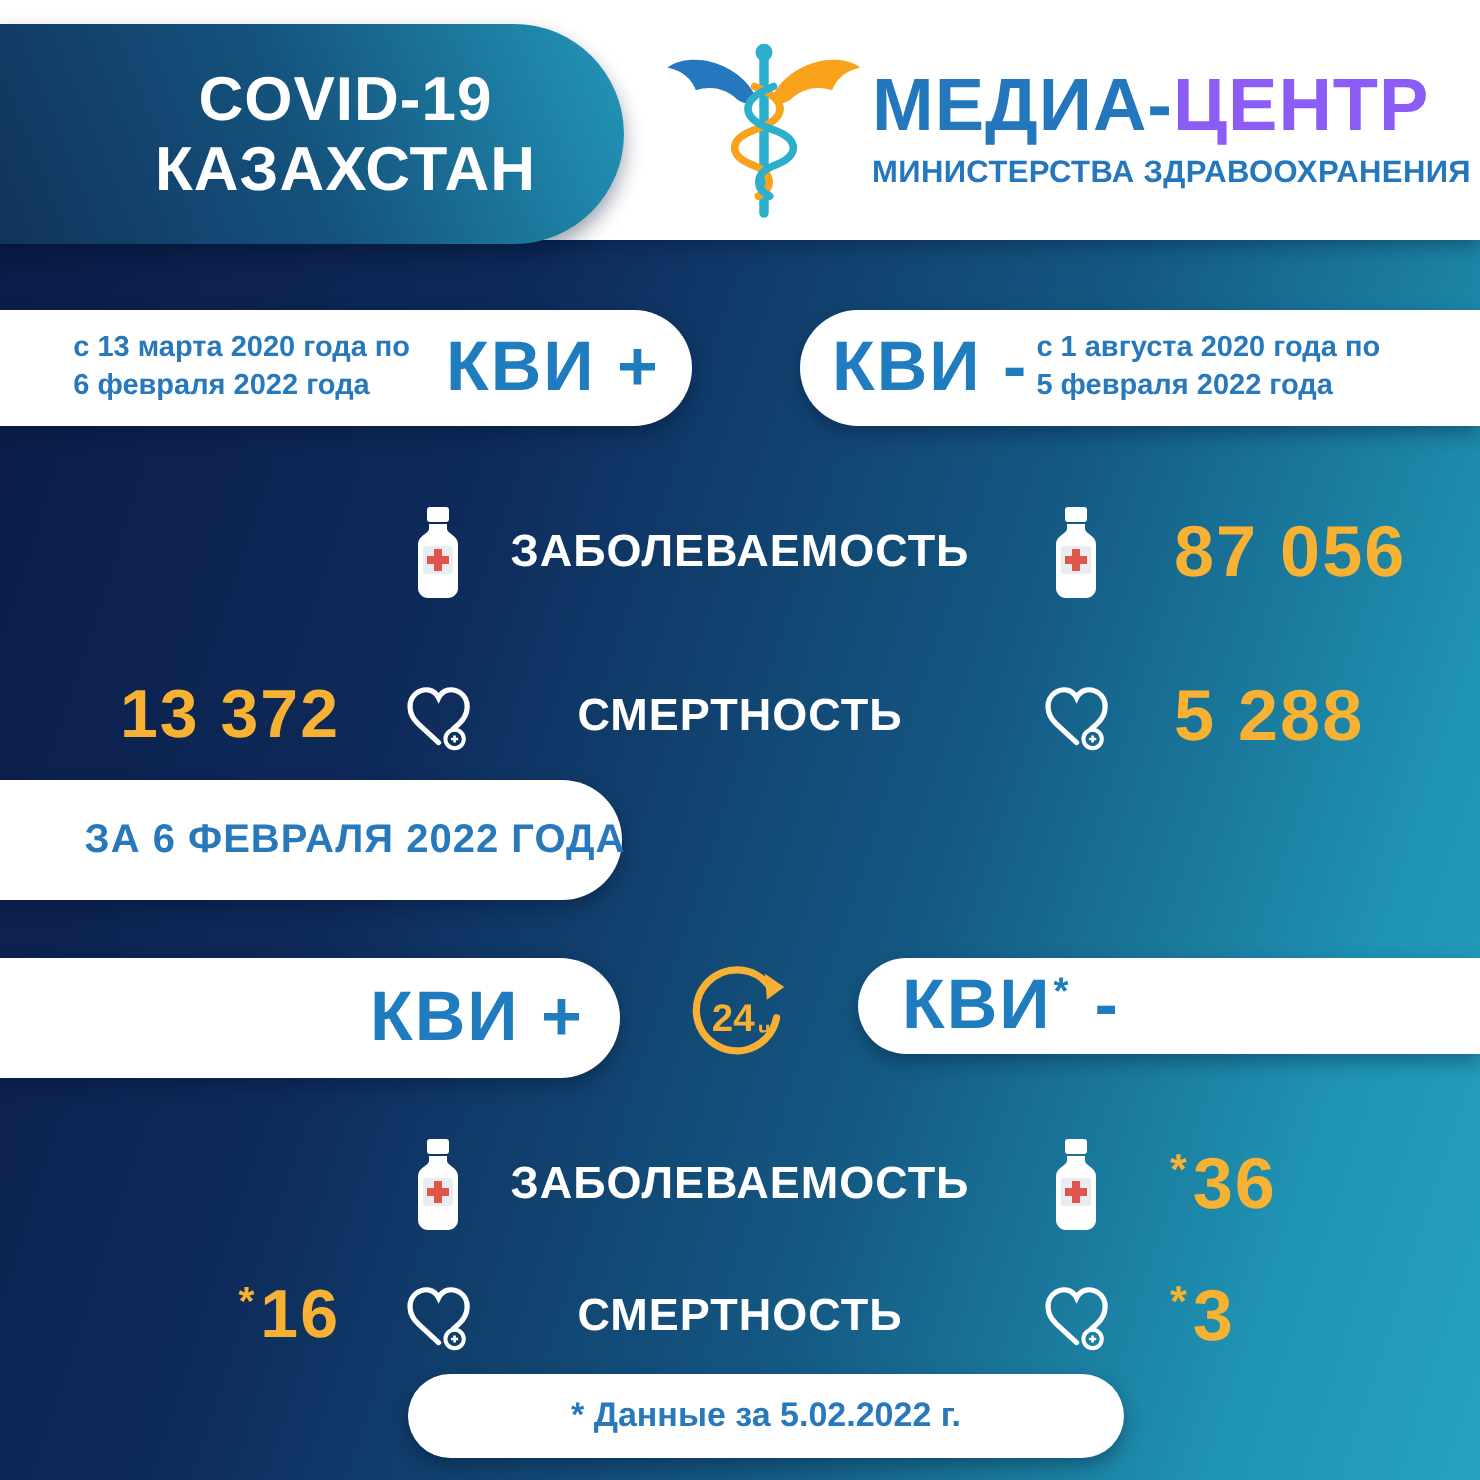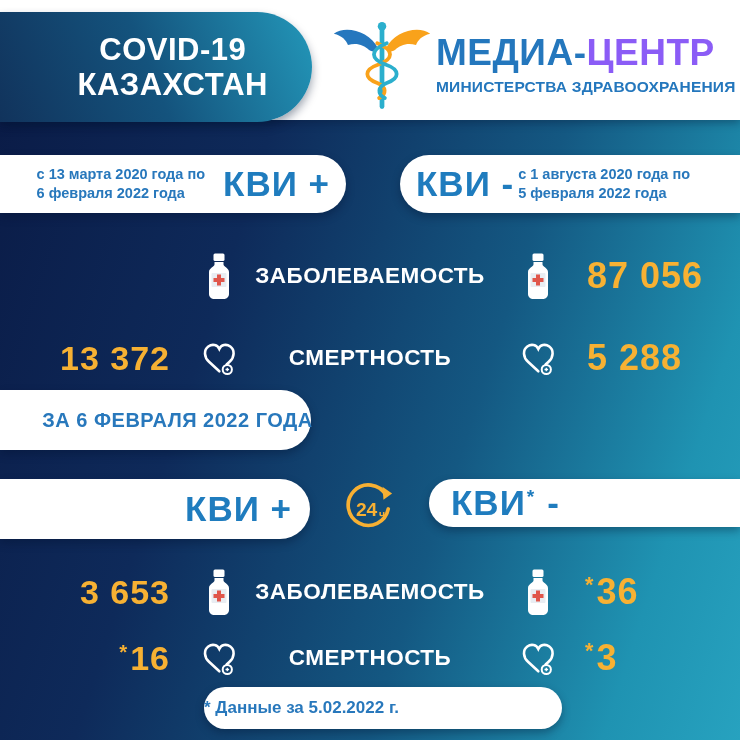--- a/index.html
+++ b/index.html
@@ -34,21 +34,21 @@
   .kvi .sup{font-size:.55em;position:relative;top:-.65em;margin-left:1px;}
   .kvi .dash{margin-left:12px;}
   .pill-date{top:390px;left:0;width:311px;height:60px;border-radius:0 30px 30px 0;
     display:flex;align-items:center;padding-left:44px;justify-content:center;}
   .pill-date .txt{font-size:20px;font-weight:bold;color:#2878BC;letter-spacing:.5px;white-space:nowrap;}
   .pill-daily-left{top:479px;left:0;width:310px;height:60px;border-radius:0 30px 30px 0;
     display:flex;align-items:center;justify-content:flex-end;padding-right:18px;}
   .pill-daily-right{top:479px;left:429px;width:311px;height:48px;border-radius:30px 0 0 30px;
     display:flex;align-items:center;padding-left:22px;}
   .pill-footnote{top:687px;left:204px;width:358px;height:42px;border-radius:21px;
-    display:flex;align-items:center;justify-content:flex-start;}
+    display:flex;align-items:center;justify-content:center;}
   .pill-footnote .txt{font-size:17px;font-weight:bold;color:#2878BC;white-space:nowrap;}
   
   .stat-row{position:absolute;left:0;width:740px;height:60px;}
   .row-cum-1{top:246px;} .row-cum-2{top:328px;} .row-daily-1{top:562px;} .row-daily-2{top:628px;}
   .stat-row > *{position:absolute;top:50%;transform:translateY(-50%);}
   .sv-left{right:570px;font-size:34px;font-weight:bold;color:#F7B133;letter-spacing:1px;white-space:nowrap;}
   .sv-right{left:585px;font-size:36px;font-weight:bold;color:#F7B133;letter-spacing:1px;white-space:nowrap;}
   .val-ast{font-size:.6em;position:relative;top:-.55em;margin-right:2px;}
   .s-label{left:245px;width:250px;text-align:center;font-size:22.5px;font-weight:bold;color:#fff;
     letter-spacing:.5px;white-space:nowrap;}
@@ -150,21 +150,20 @@
     <path d="M44.6 13.6 A 21 21 0 1 0 47 28" fill="none" stroke="#F7B033" stroke-width="3.8" stroke-linecap="round"></path>
     <path d="M41 5 L51 12 L42 18.5 Z" fill="#F7B033"></path>
     <text x="24.5" y="35" text-anchor="middle" font-size="20" font-weight="bold" fill="#F7B033" font-family="Liberation Sans, sans-serif">24</text>
     <text x="37.5" y="37.5" font-size="11" font-weight="bold" fill="#F7B033" font-family="Liberation Sans, sans-serif">ч</text>
   </svg>
   <div class="pill pill-daily-right">
     <div class="kvi"><span>КВИ</span><span class="sup">*</span><span class="dash">-</span></div>
   </div>
 
   <div class="stat-row row-daily-1">
-    <div class="sv-left"><span class="val-ast"></span><span>3 653</span></div>
     <svg class="icon-bottle-l" width="30" height="46" viewBox="0 0 30 46">
         <use href="#bottle"></use>
       </svg>
     <div class="s-label">ЗАБОЛЕВАЕМОСТЬ</div>
     <svg class="icon-bottle-r" width="30" height="46" viewBox="0 0 30 46">
         <use href="#bottle"></use>
       </svg>
     <div class="sv-right"><span class="val-ast">*</span><span>36</span></div>
   </div>
 

